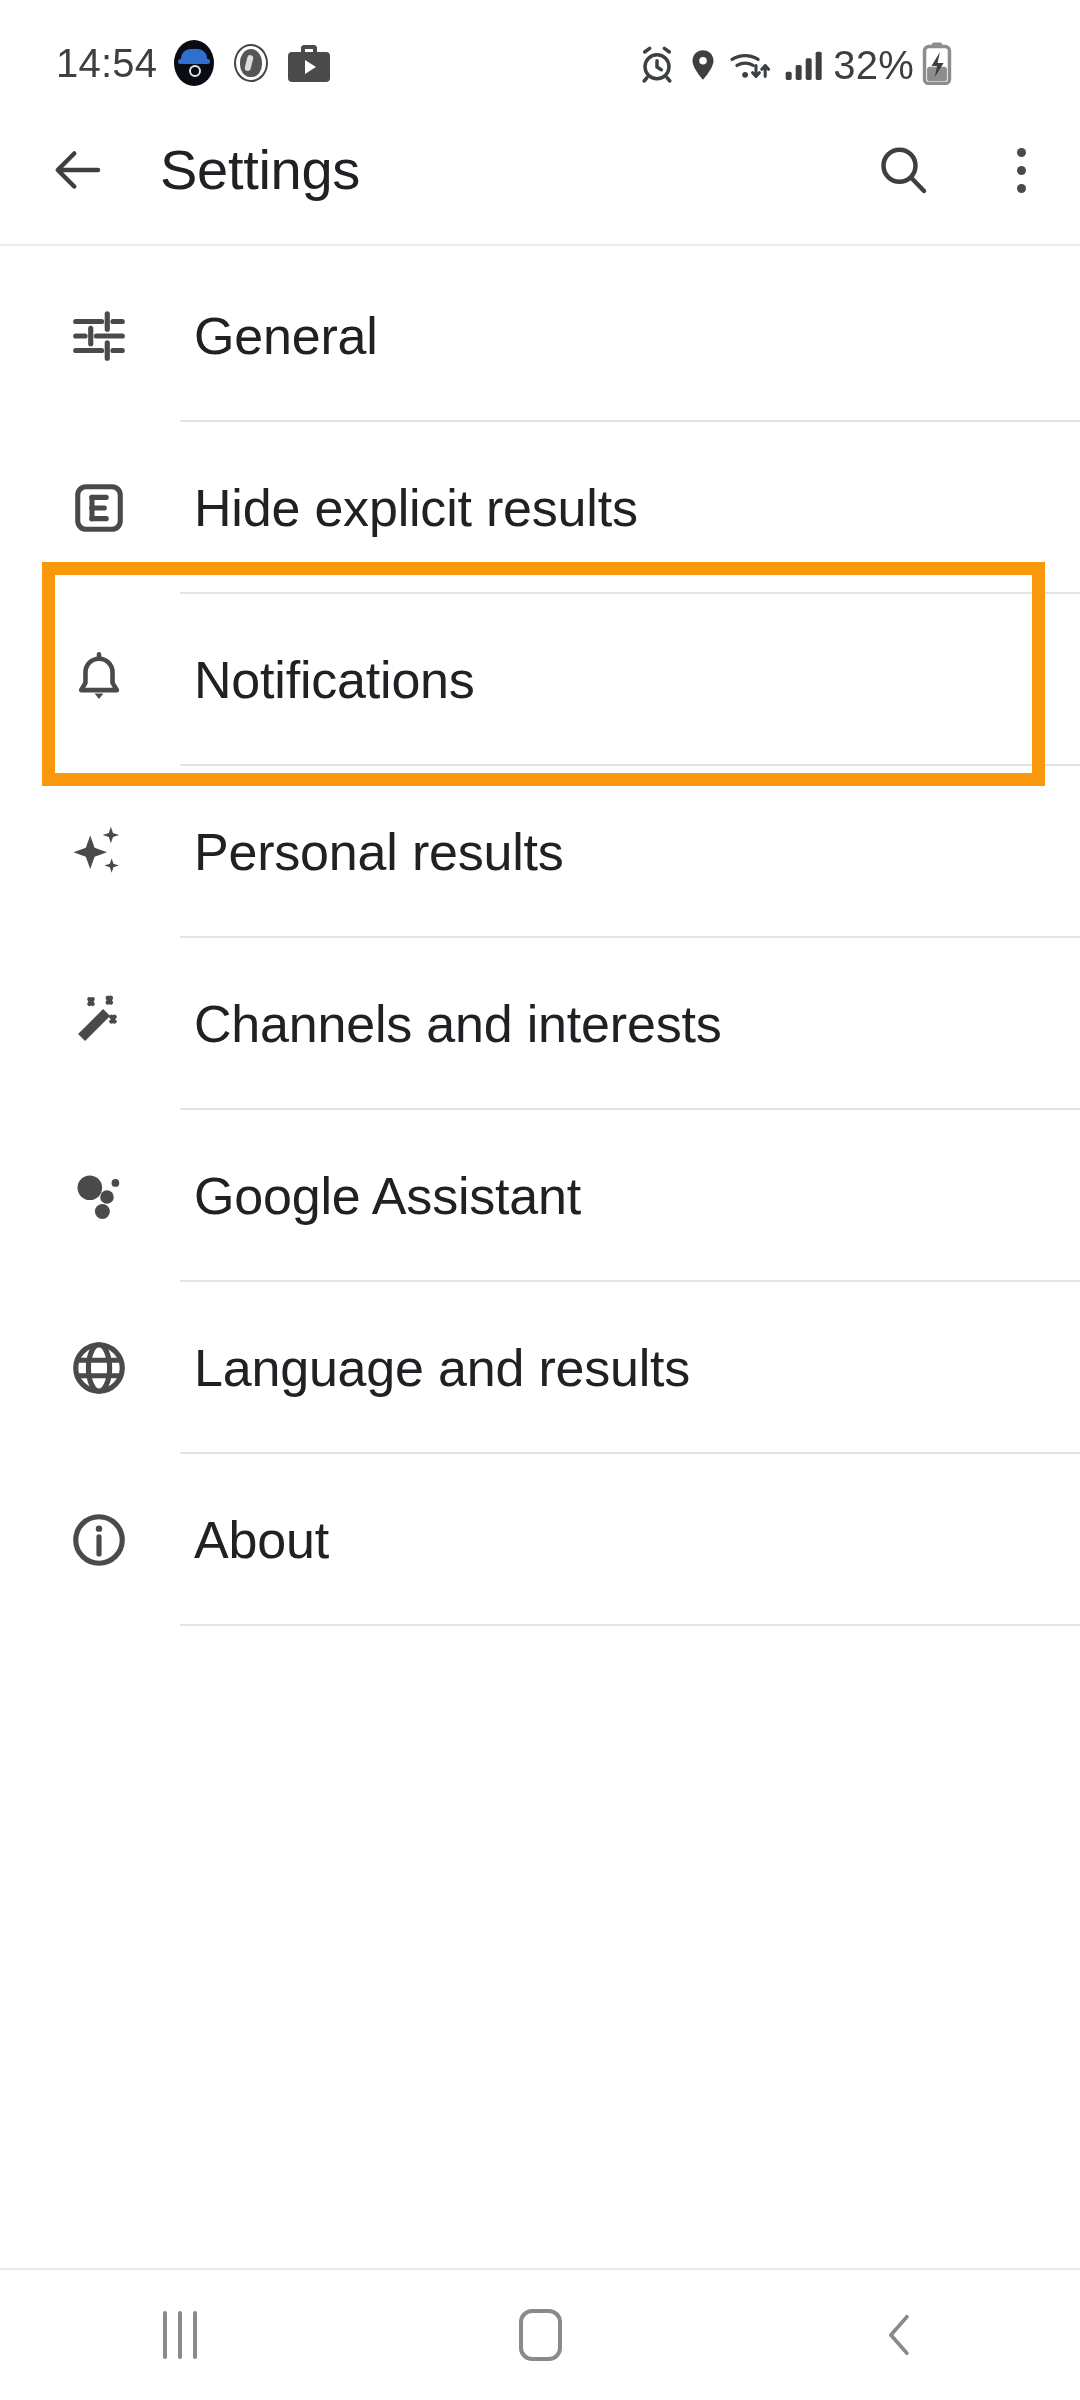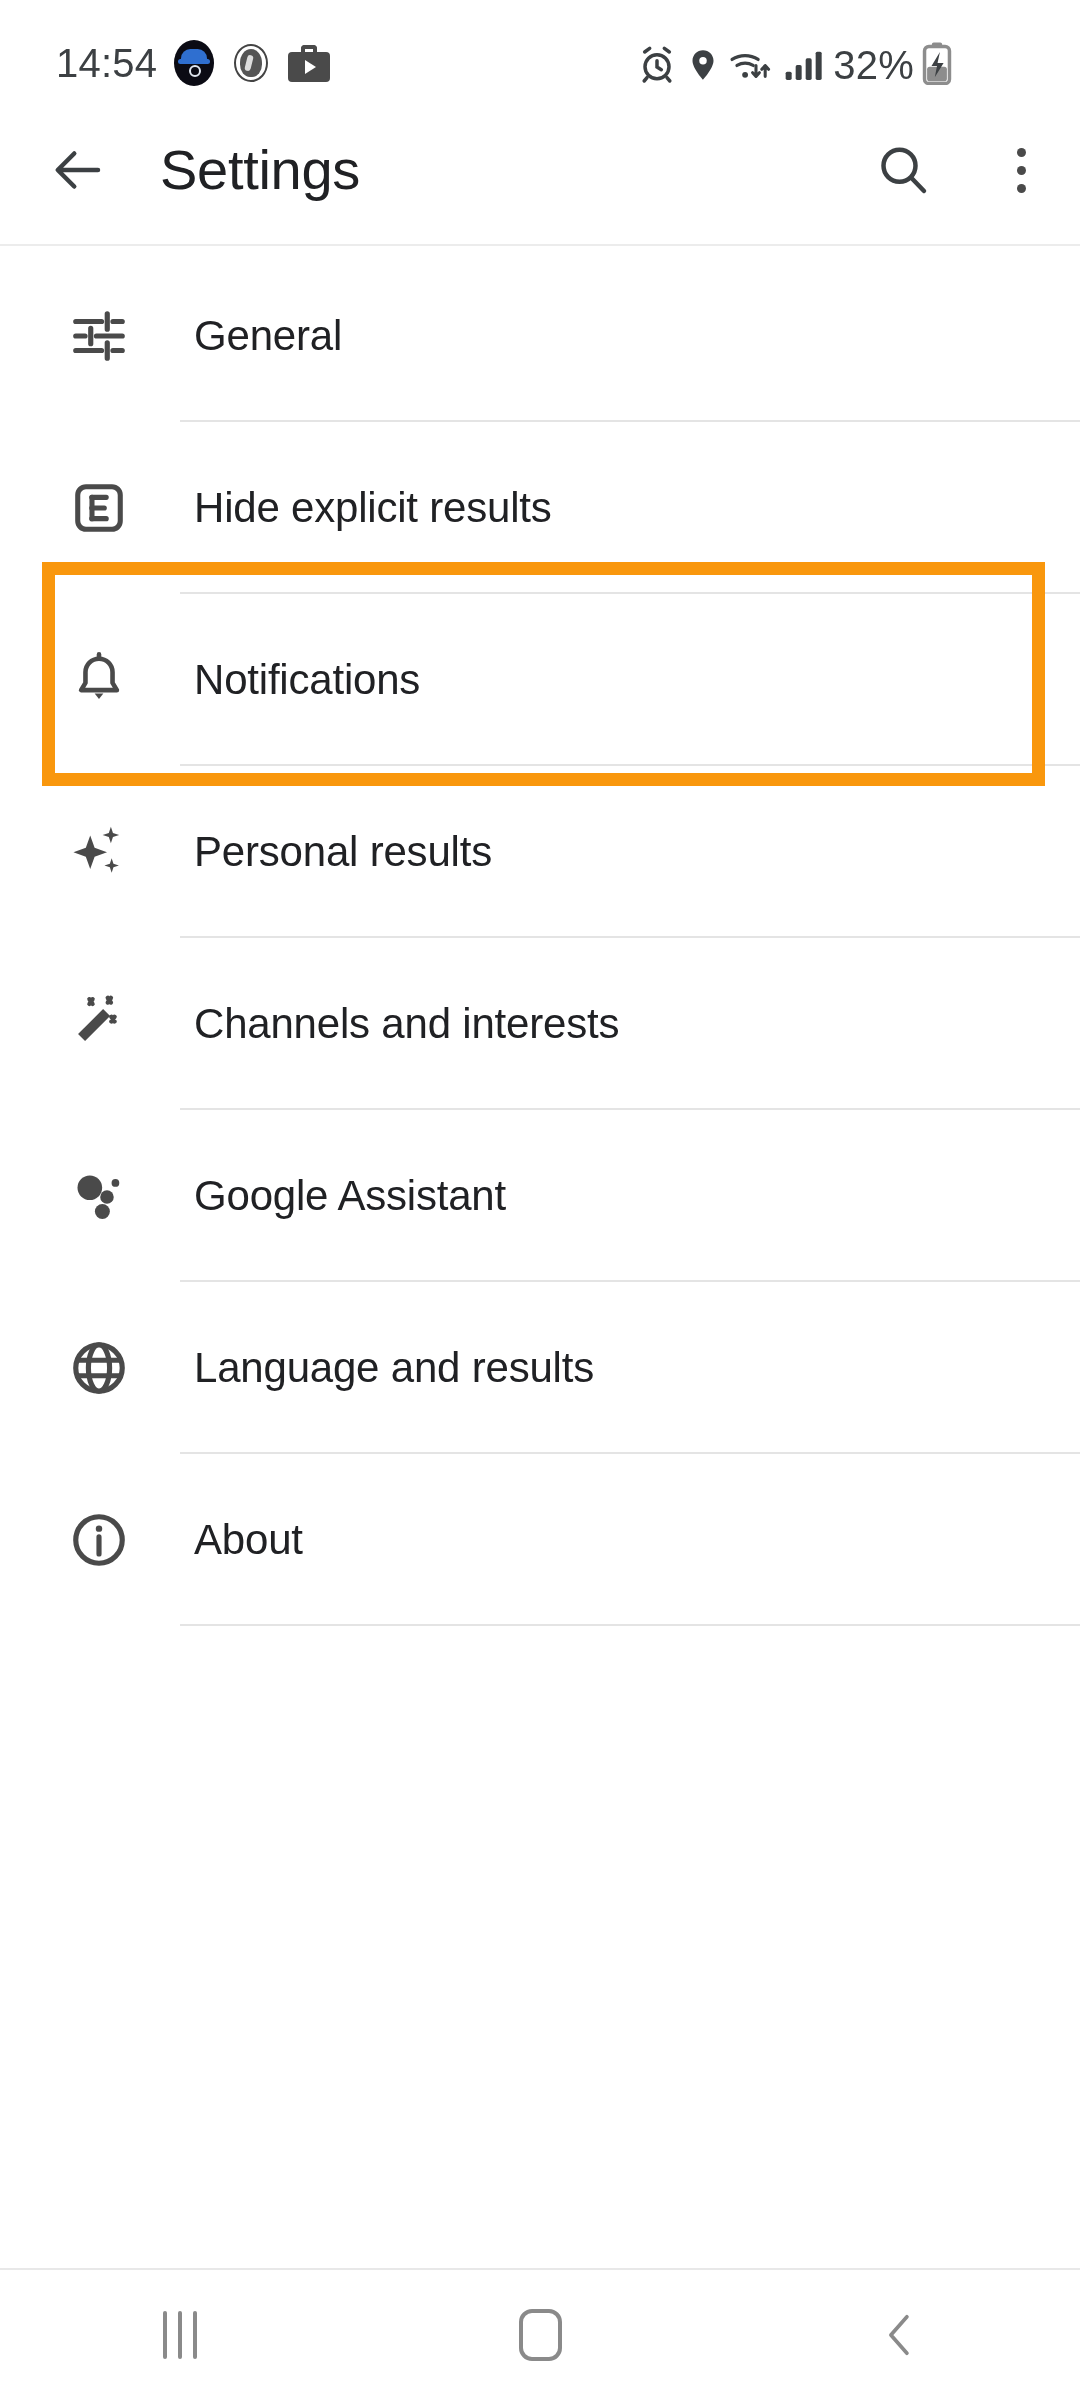--- a/index.html
+++ b/index.html
@@ -93,21 +93,21 @@
   .list{ position:absolute; top:250px; left:0; width:1080px; }
   .row{
     position:relative; height:172px;
     display:flex; align-items:center;
   }
   .row .ic{
     width:66px; height:66px; margin-left:66px;
     display:flex; align-items:center; justify-content:center; flex:none;
   }
   .row .lbl{
-    margin-left:62px; font-size:42px; color:#202124; font-weight:400;
+    margin-left:62px; font-size:52px; color:#202124; font-weight:400;
     letter-spacing:-.2px; line-height:1;
   }
   .divider{
     position:absolute; left:180px; right:0; bottom:0; height:2px; background:#e4e4e4;
   }
 
   
   .highlight{
     position:absolute; left:42px; top:562px; width:1003px; height:224px;
     border:13px solid #F9970D; pointer-events:none; z-index:5;

